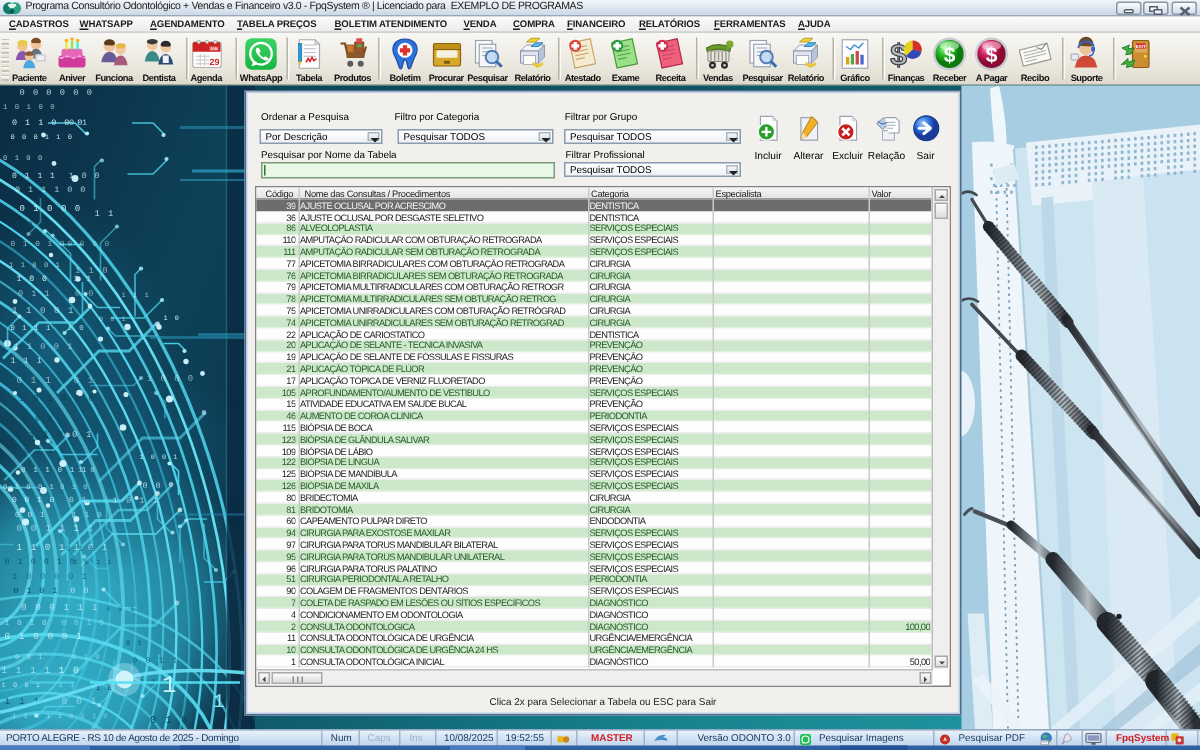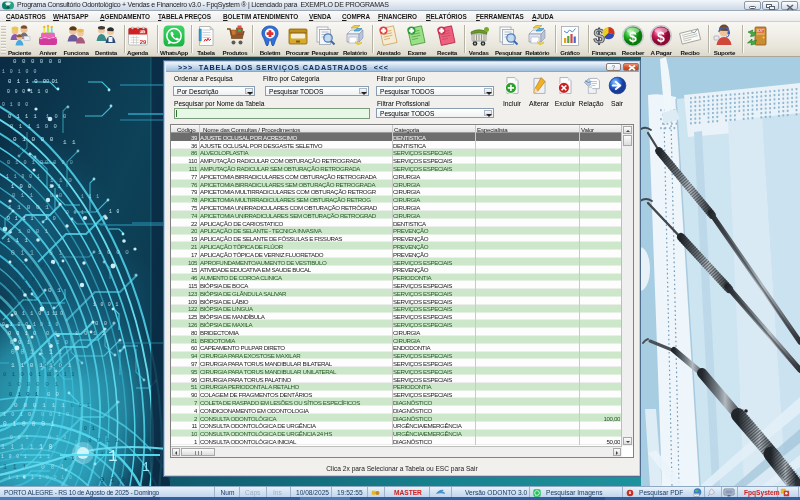--- a/index.html
+++ b/index.html
@@ -1037,31 +1037,20 @@
 <line x1="781.2" y1="419.3" x2="792.0" y2="410.3" stroke="#1e2327" stroke-width="1.1" opacity="0.6"></line>
 <line x1="782.8" y1="421.2" x2="793.5" y2="412.2" stroke="#1e2327" stroke-width="1.1" opacity="0.6"></line>
 <line x1="784.4" y1="423.0" x2="795.1" y2="414.0" stroke="#1e2327" stroke-width="1.1" opacity="0.6"></line>
 <line x1="785.9" y1="424.9" x2="796.7" y2="415.9" stroke="#1e2327" stroke-width="1.1" opacity="0.6"></line>
 <line x1="787.5" y1="426.8" x2="798.2" y2="417.8" stroke="#1e2327" stroke-width="1.1" opacity="0.6"></line>
 <line x1="789.1" y1="428.6" x2="799.8" y2="419.6" stroke="#1e2327" stroke-width="1.1" opacity="0.6"></line>
           </g>
 </g>
 </svg></div>
 <div id="dlg">
-<div id="dlgtitle">
-        <div class="t">&gt;&gt;&gt;&nbsp;&nbsp;TABELA DOS SERVIÇOS CADASTRADOS&nbsp;&nbsp;&lt;&lt;&lt;</div>
-<div class="dbtn" id="helpbtn">
-          <span style="position:absolute;left:4.5px;top:0.2px;font-size:6.5px;color:#8a97a6;font-weight:700;">?</span>
-        </div>
-<div class="dbtn" id="closebtn">
-          <svg style="position:absolute;left:4px;top:1.2px" width="8" height="6">
-            <path d="M1 0.5 L7 5 M7 0.5 L1 5" stroke="#fff" stroke-width="1.7"></path>
-          </svg>
-        </div>
-</div>
 <div class="lab" style="left:10px;top:13.5px">Ordenar a Pesquisa</div>
 <div class="lab" style="left:99px;top:13.5px">Filtro por Categoria</div>
 <div class="lab" style="left:212.5px;top:13.5px">Filtrar por Grupo</div>
 <div class="combo" style="left:9px;top:25px;width:82px">
         <span class="cv">Por Descrição</span>
         <span class="ca"></span>
       </div>
 <div class="combo" style="left:101px;top:25px;width:104px">
         <span class="cv">Pesquisar TODOS</span>
         <span class="ca"></span>

